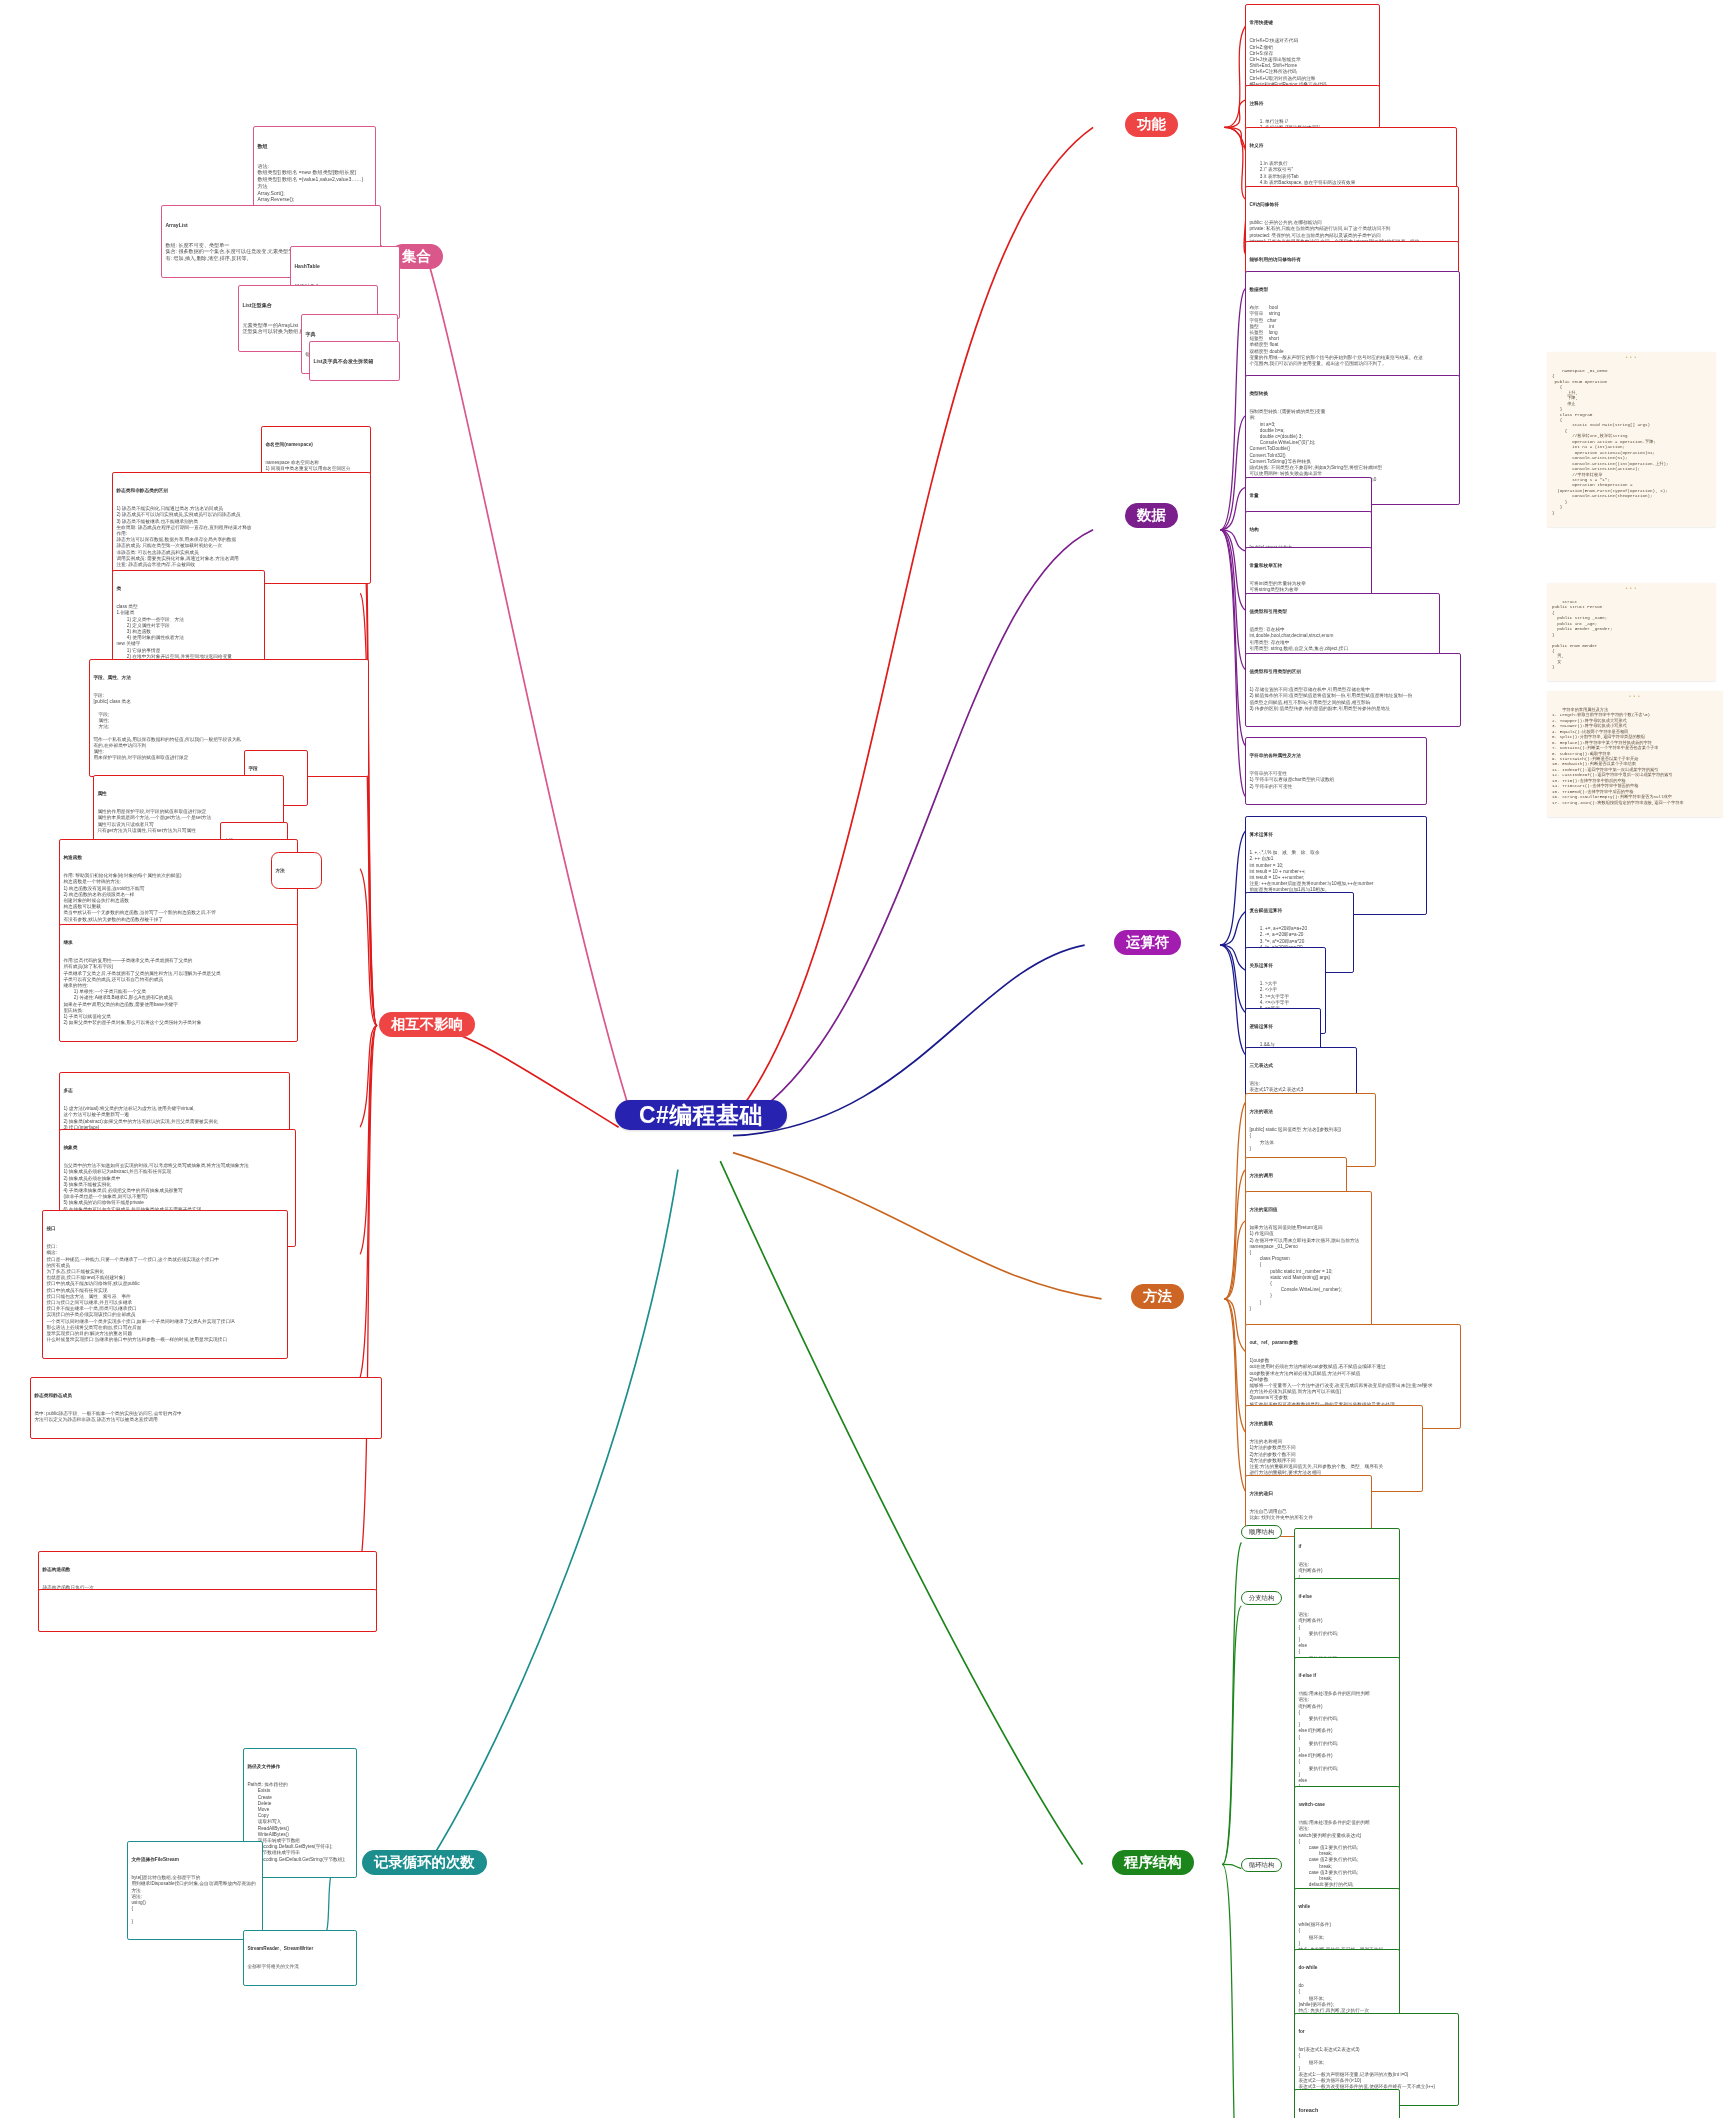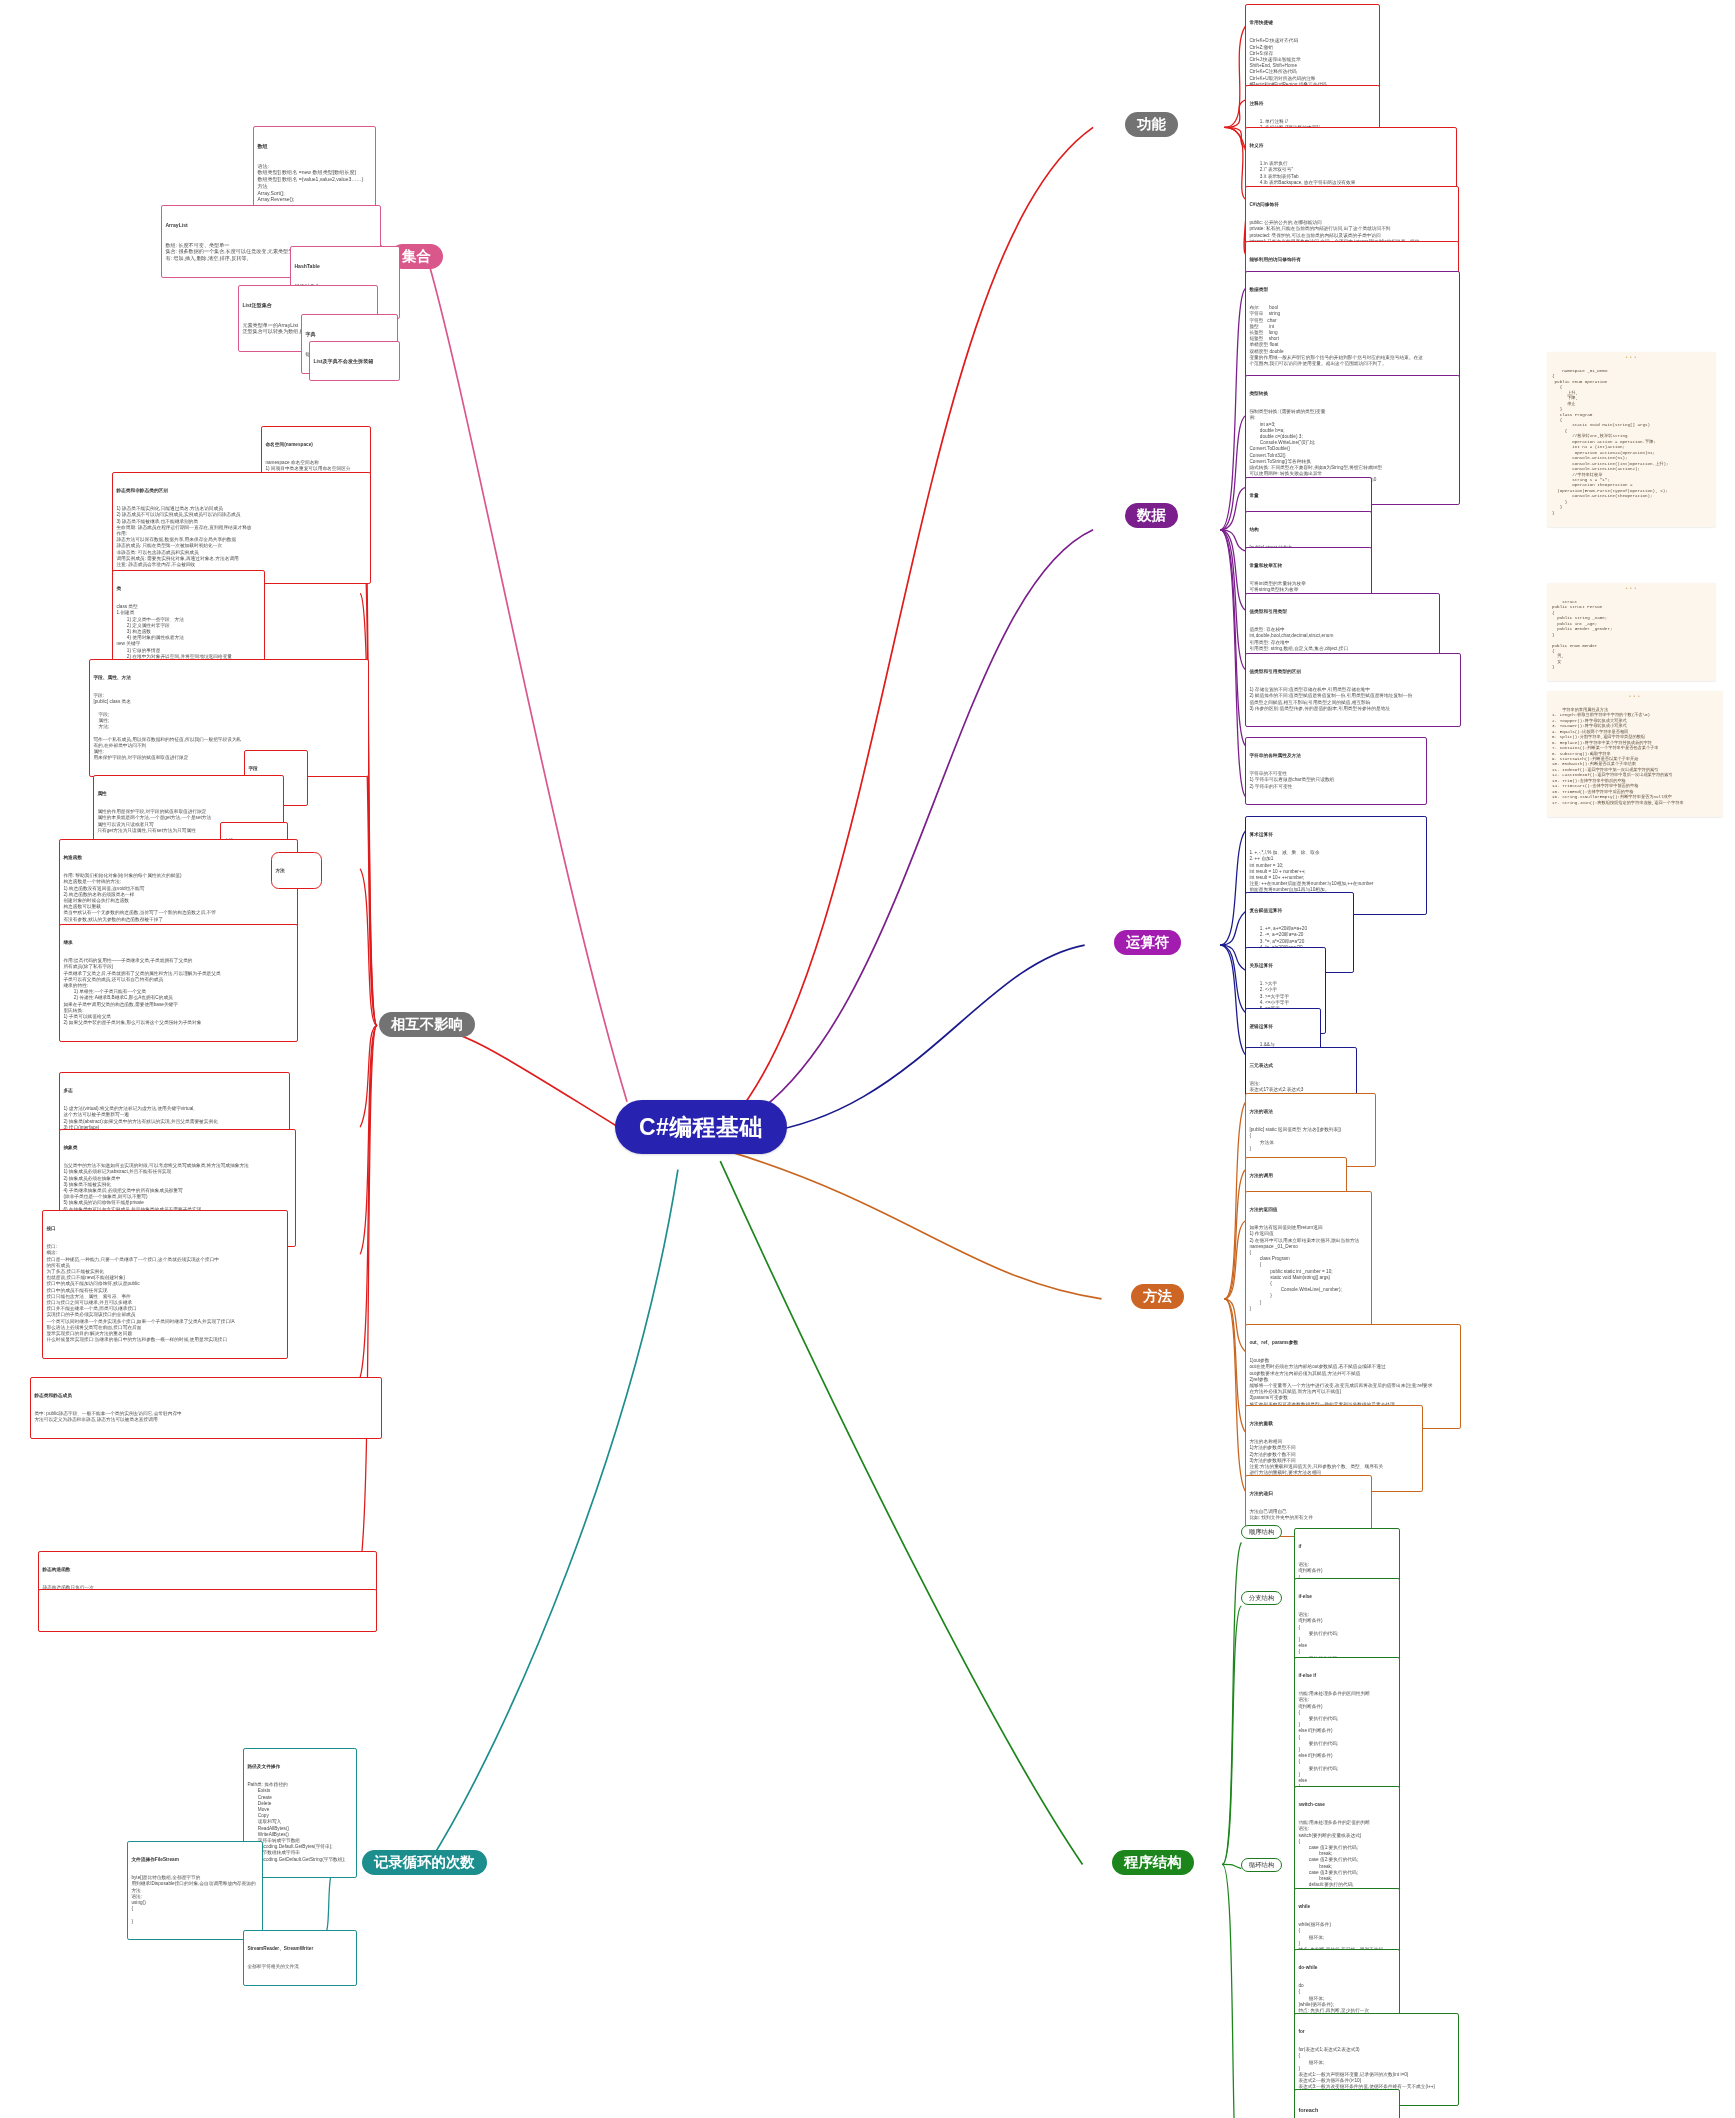--- a/index.html
+++ b/index.html
@@ -9,21 +9,21 @@
     font-family:"Liberation Sans","DejaVu Sans",sans-serif;
     color:#3b3b3b;
   }
   #canvas { position:absolute; inset:0; }
   svg.links { position:absolute; left:0; top:0; width:1735px; height:2307px; pointer-events:none; }
 
   
   .center-node{
     position:absolute; left:615px; top:1100px;
     background:#2722b0; color:#fff;
-    border-radius:30px; padding:14px 24px;
+    border-radius:30px; padding:2px 24px;
     font-size:23px; font-weight:bold; letter-spacing:0.4px;
     white-space:nowrap; line-height:1.15;
     box-shadow:0 0.8px 2.5px rgba(0,0,0,.18);
   }
 
   
   .branch{
     position:absolute; color:#fff; border-radius:17px;
     padding:4.2px 12px; font-size:14.4px; font-weight:bold;
     white-space:nowrap; line-height:1.15;
@@ -52,21 +52,21 @@
     padding:6px 5.1px 5.1px 5.1px; color:#5a4a38;
     font-family:"Liberation Mono","DejaVu Sans Mono",monospace;
     white-space:pre-wrap; line-height:1.3;
     box-shadow:0 0.4px 1.3px rgba(0,0,0,.07);
   }
   .codecard .dots{ position:absolute; top:2.5px; left:50%; transform:translateX(-50%);
     color:#d8b27a; letter-spacing:1.3px; font-size:5.1px;}
 
   
   .c-pink  { border-color:#d9578a; } .bg-pink  { background:#d9578a; }
-  .c-red   { border-color:#e01b1b; } .bg-red   { background:#737373; }
+  .c-red   { border-color:#e01b1b; } .bg-red   { background:#ef4444; }
   .c-purple{ border-color:#7b1f8c; } .bg-purple{ background:#7b1f8c; }
   .c-navy  { border-color:#1a1a8c; } .bg-navy  { background:#a21caf; }
   .c-orange{ border-color:#c9651f; } .bg-orange{ background:#cd6524; }
   .c-green { border-color:#1e7a1e; } .bg-green { background:#1c861c; }
   .c-teal  { border-color:#1d8e8e; } .bg-teal  { background:#1d8e8e; }
 </style>
 </head>
 <body>
 
 <div id="canvas">

